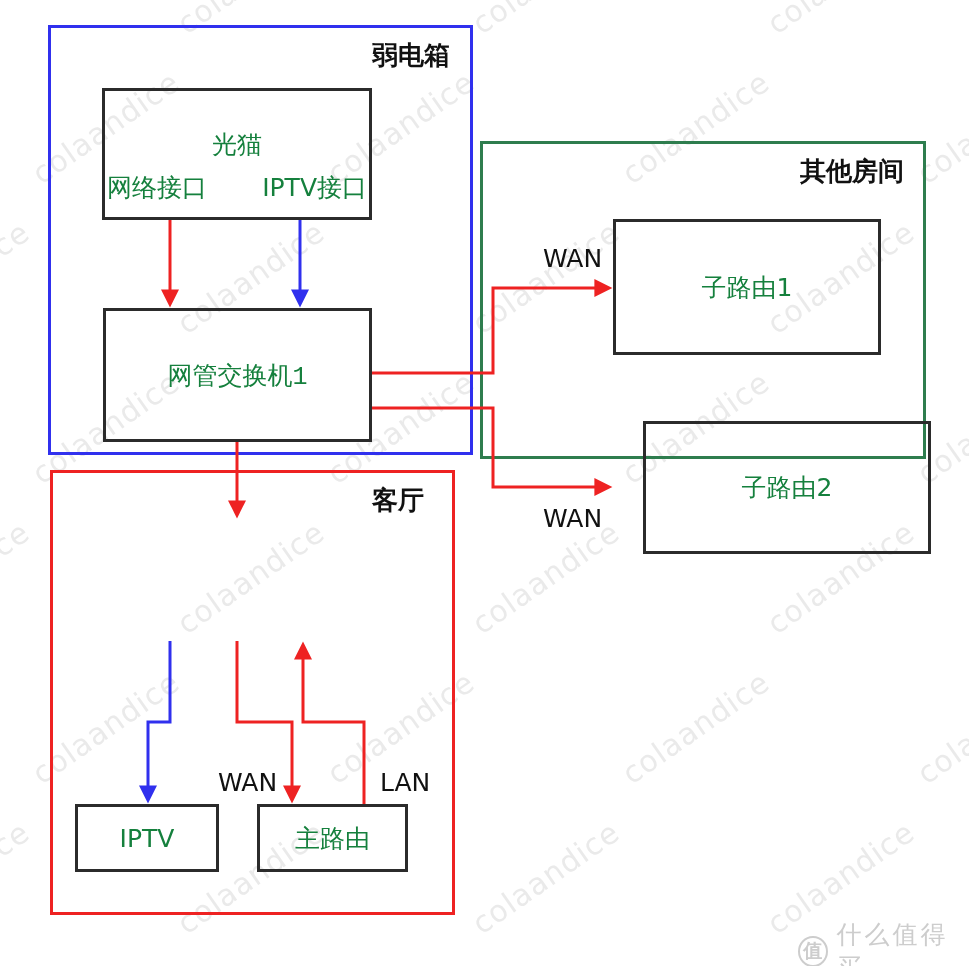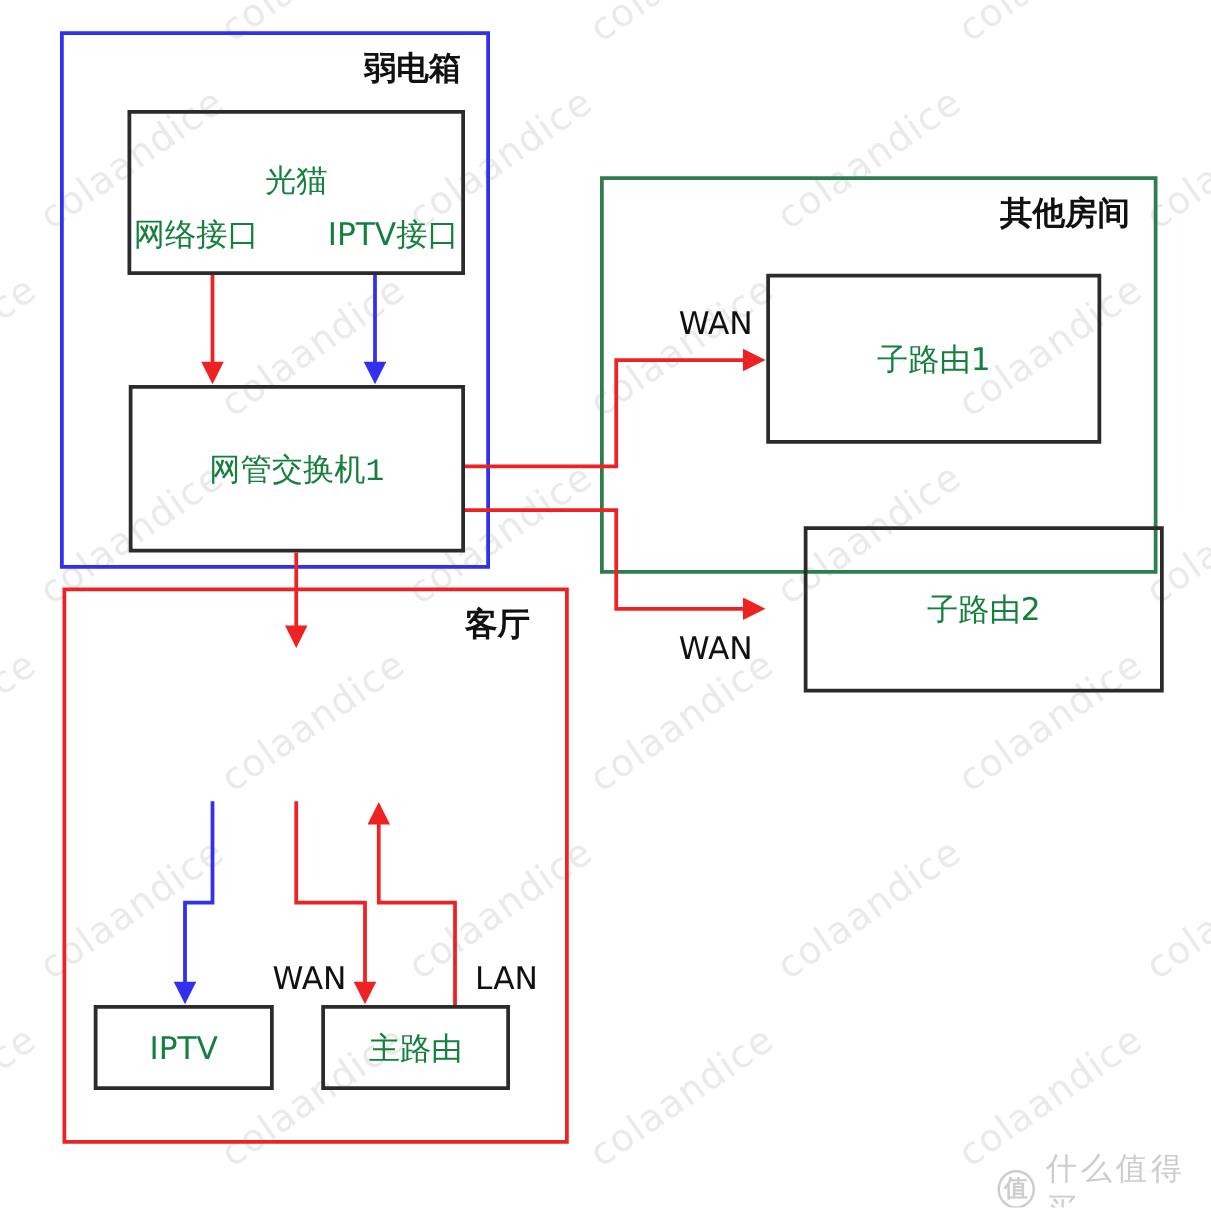--- a/index.html
+++ b/index.html
@@ -108,21 +108,21 @@
       <div class="wm" style="left: -130px; top: 860px;">colaandice</div>
       <div class="wm" style="left: 165px; top: 860px;">colaandice</div>
       <div class="wm" style="left: 460px; top: 860px;">colaandice</div>
       <div class="wm" style="left: 755px; top: 860px;">colaandice</div>
       <div class="wm" style="left: 20px; top: 1010px;">colaandice</div>
       <div class="wm" style="left: 315px; top: 1010px;">colaandice</div>
       <div class="wm" style="left: 610px; top: 1010px;">colaandice</div>
       <div class="wm" style="left: 905px; top: 1010px;">colaandice</div>
     </div>
 
-  <div class="zone" style="left:48px;top:25px;width:344px;height:430px;border-color:var(--c-blue);">
+  <div class="zone" style="left:48px;top:25px;width:425px;height:430px;border-color:var(--c-blue);">
     <div class="zone-label" style="top:13px;right:20px;">弱电箱</div>
   </div>
 
   <div class="zone" style="left:50px;top:470px;width:405px;height:445px;border-color:var(--c-red);">
     <div class="zone-label" style="top:13px;right:28px;">客厅</div>
   </div>
 
   <div class="zone" style="left:480px;top:141px;width:446px;height:318px;border-color:var(--c-green);">
     <div class="zone-label" style="top:13px;right:19px;">其他房间</div>
   </div>

